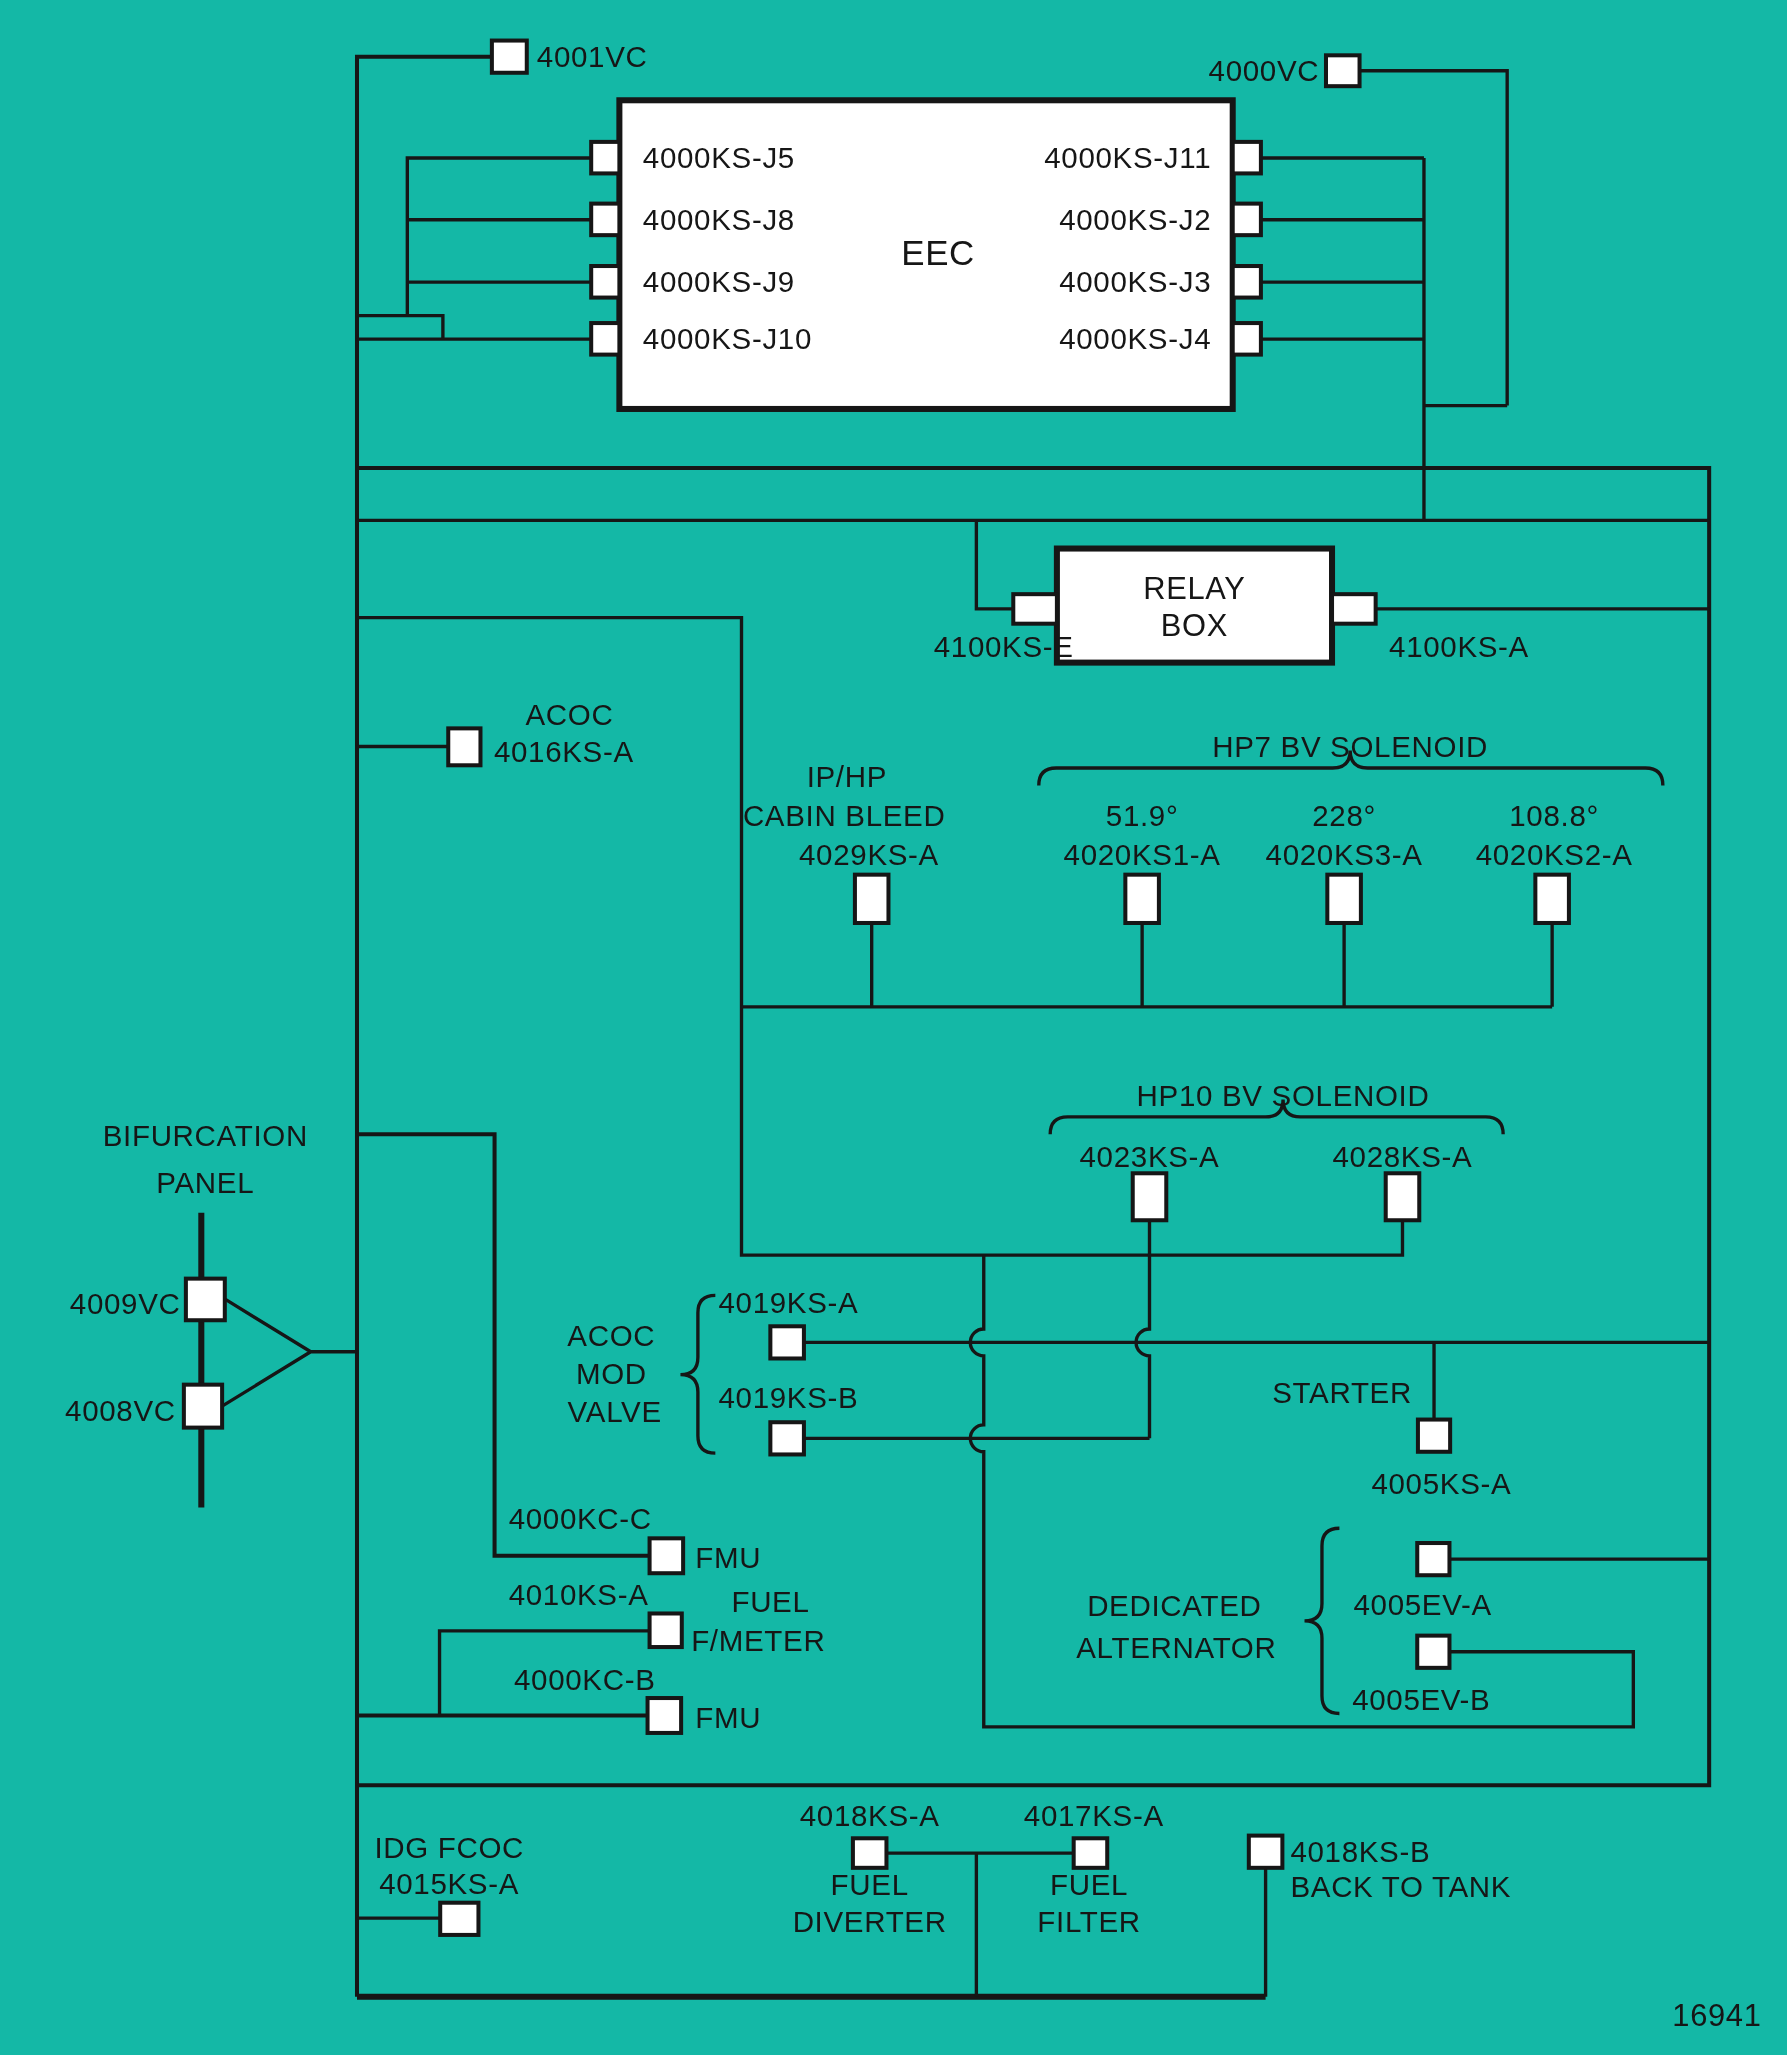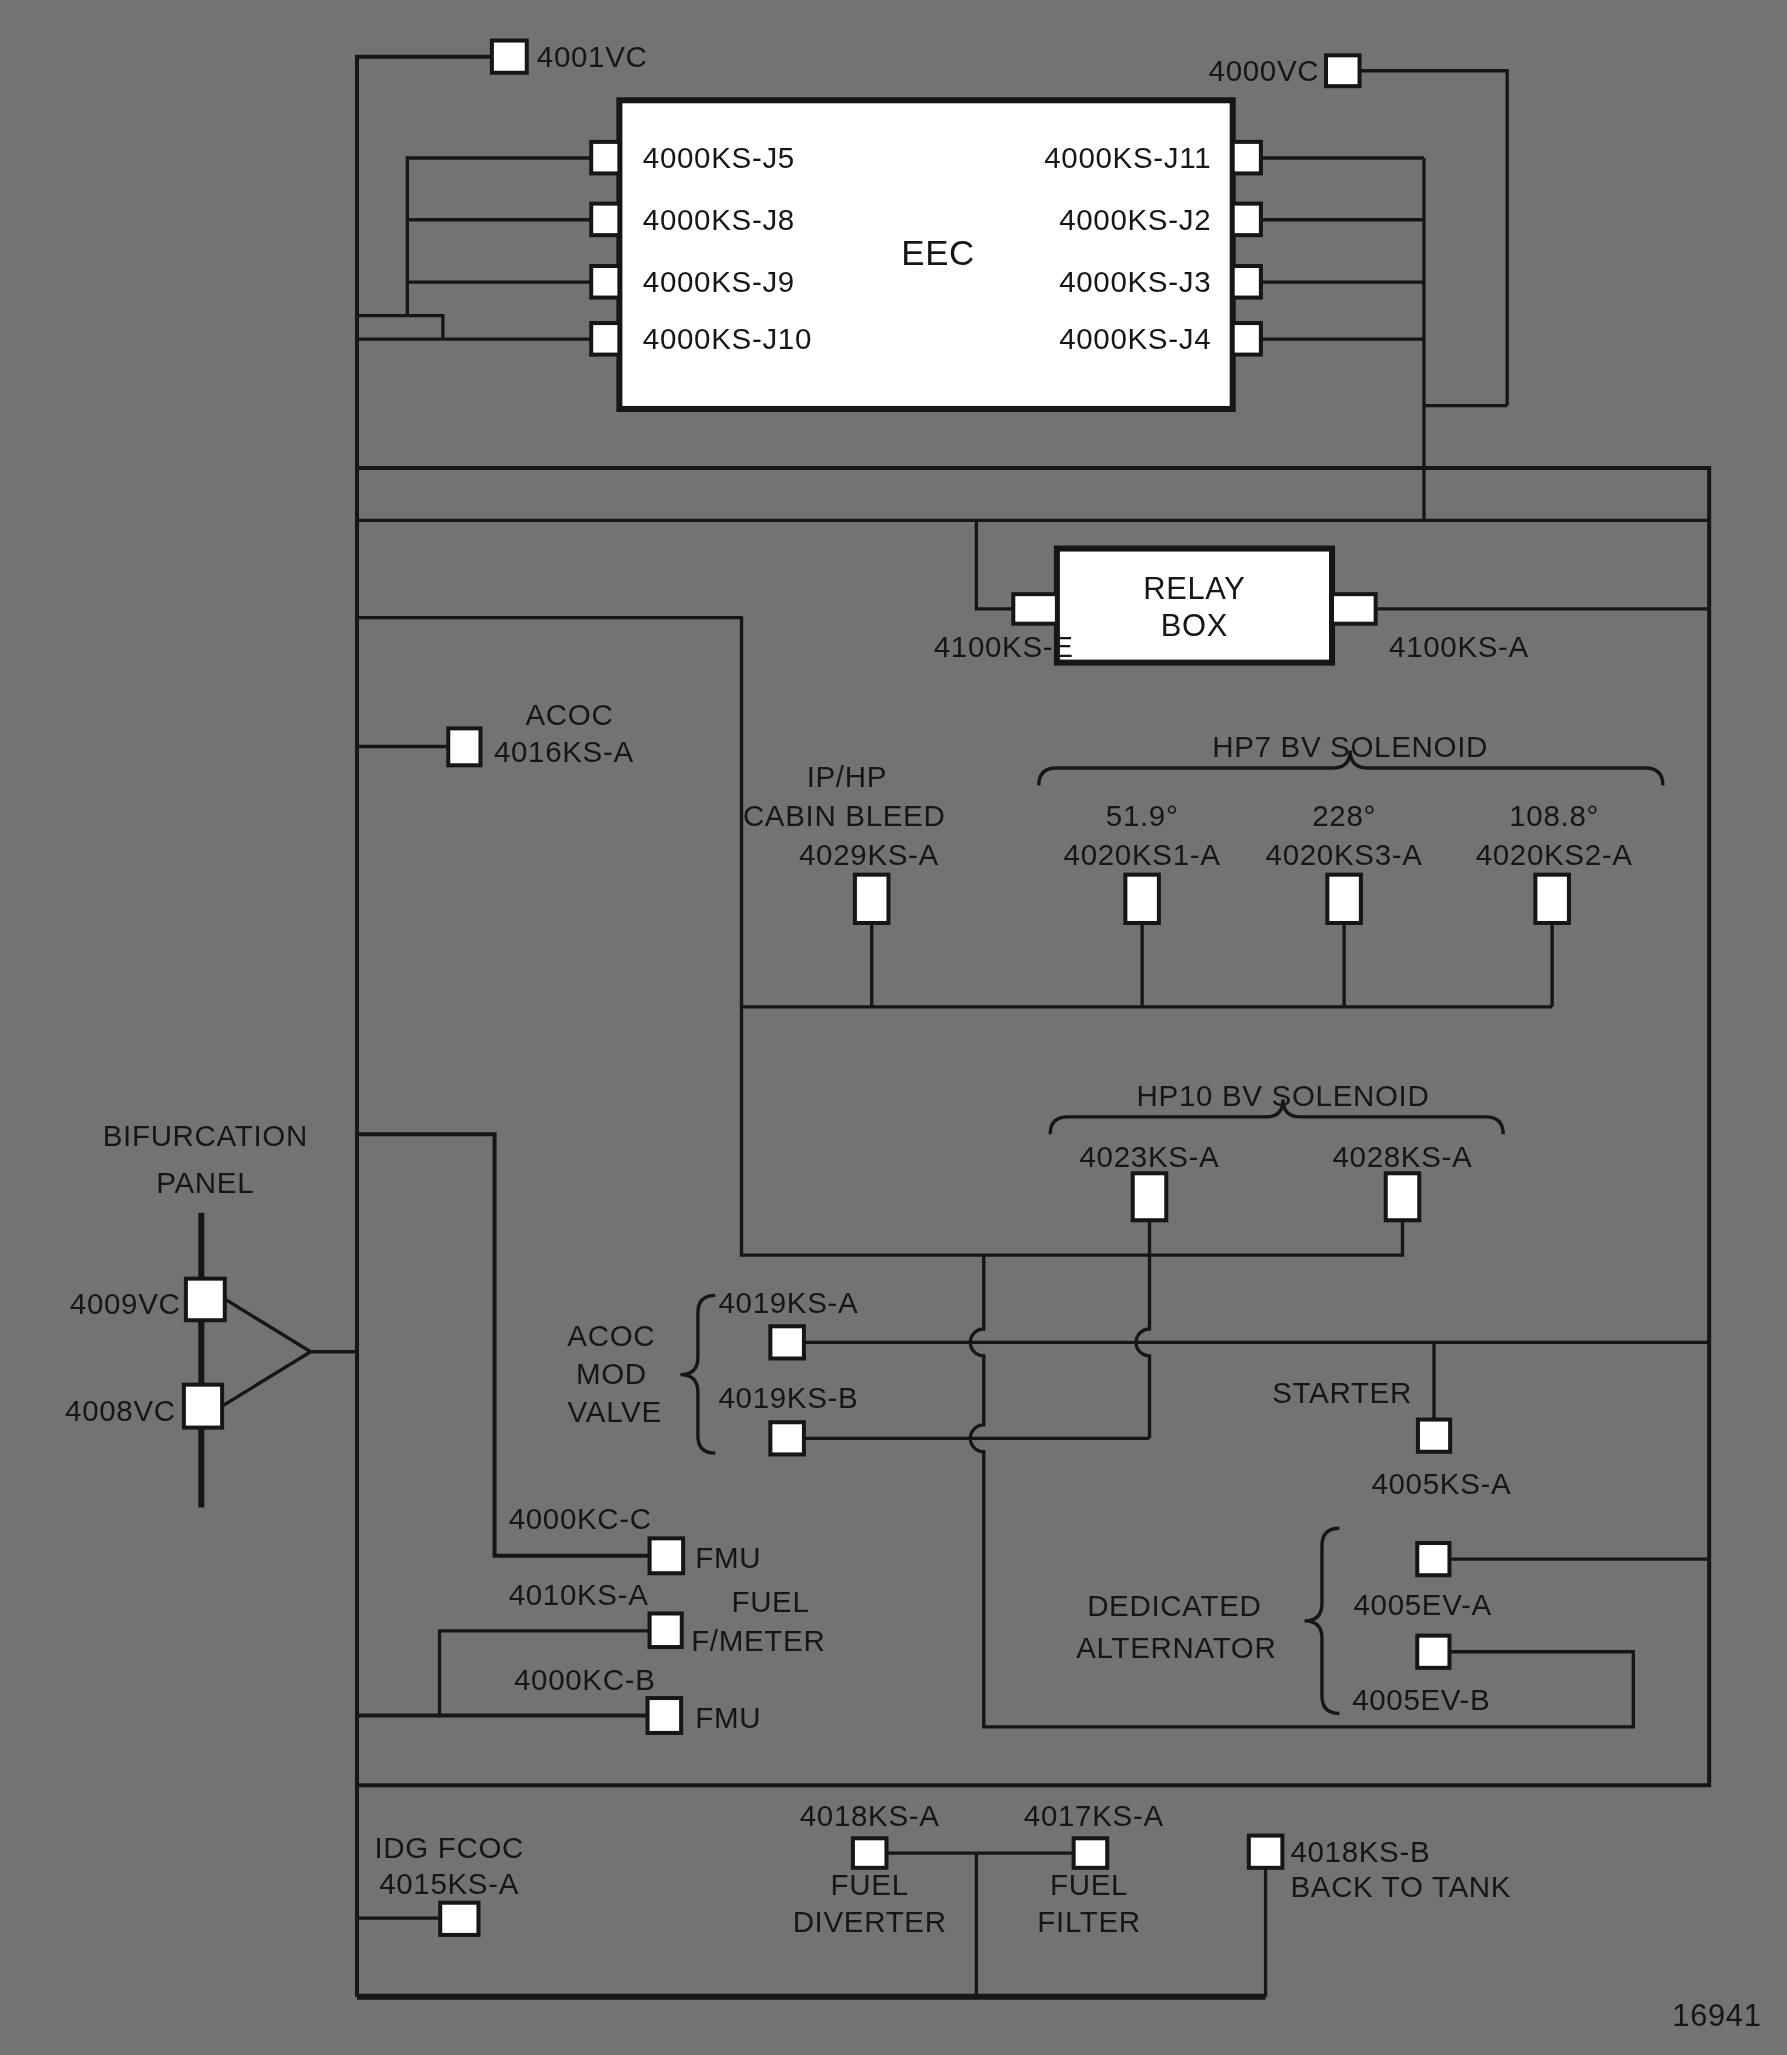--- a/index.html
+++ b/index.html
@@ -1,16 +1,16 @@
 <!DOCTYPE html>
 <html style="font-size:10.7px"><head>
 <meta charset="utf-8">
 <style>
   html,body{margin:0;padding:0;background:#e8e8e8;}
-  .canvas{position:relative;width:1787px;height:2056px;background:#737373;margin:0 auto;
+  .canvas{position:relative;width:1787px;height:2056px;background:#14b8a6;margin:0 auto;
           font-family:"Liberation Sans", sans-serif;text-decoration:underline;}
   svg{position:absolute;left:0;top:0;}
   .wire{fill:none;stroke:#161616;stroke-width:5;}
   .wire-md{fill:none;stroke:#161616;stroke-width:6;}
   .wire-thick{fill:none;stroke:#161616;stroke-width:9;}
   .boxline{fill:#ffffff;stroke:#161616;stroke-width:6;}
   .bigbox{fill:#ffffff;stroke:#161616;stroke-width:9;}
   .brace{fill:none;stroke:#161616;stroke-width:5;}
   text{fill:#161616;font-size:44px;font-family:"Liberation Sans", sans-serif;letter-spacing:1px;}
   .t-big{font-size:52px;}

